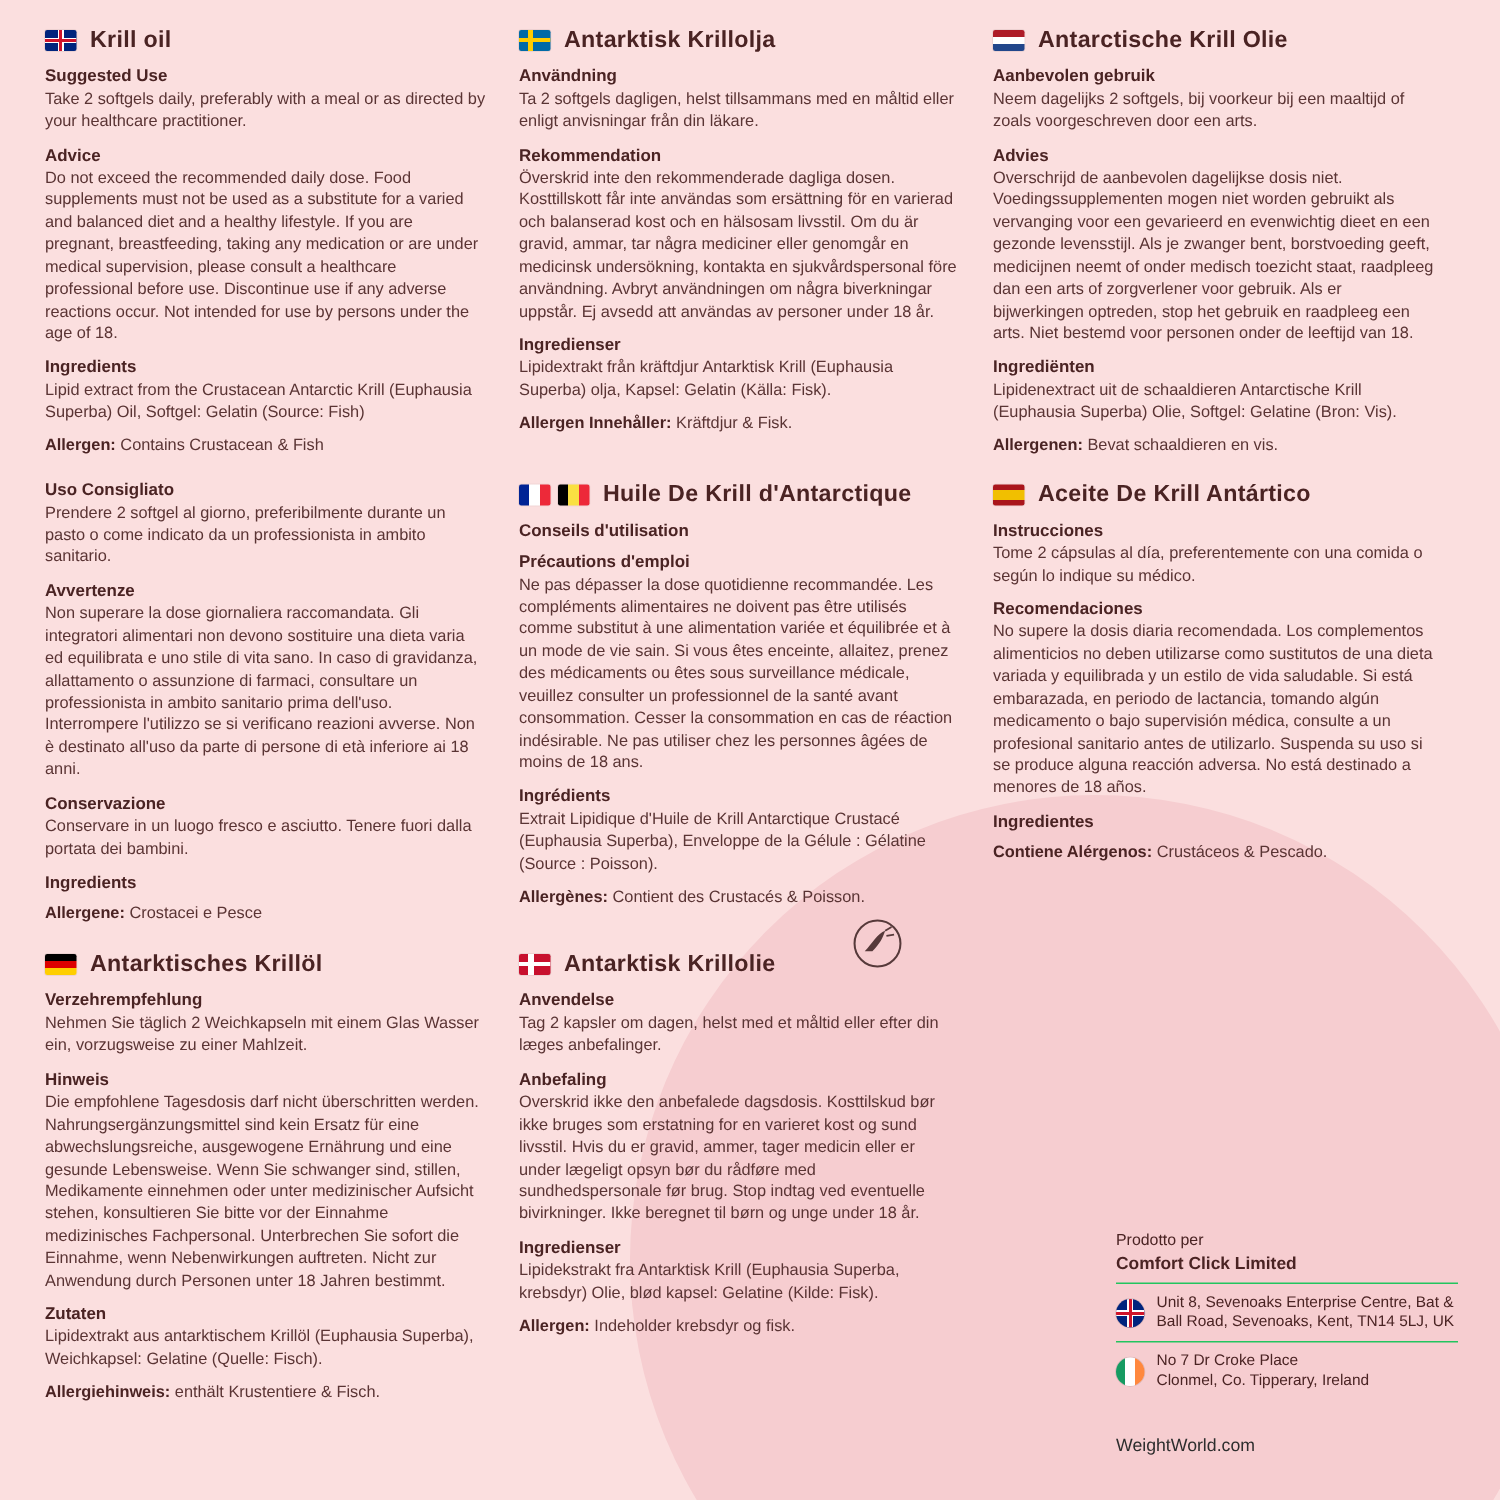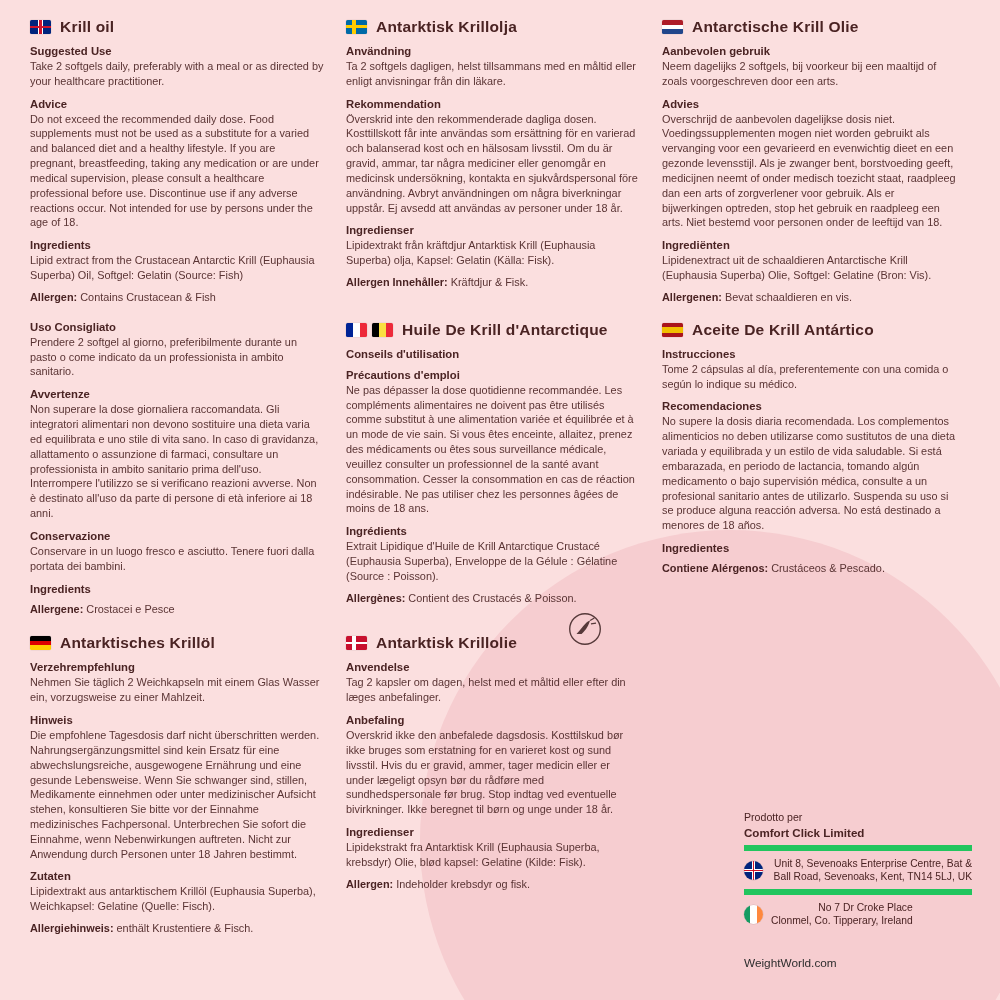--- a/index.html
+++ b/index.html
@@ -124,23 +124,22 @@
     font-size:10.6px;
     color:#4a2323;
     line-height:1.32;
   }
   .addr .made{font-size:10.6px;}
   .addr .company{font-weight:bold;font-size:11.6px;margin-bottom:5px;}
   .addr-row{
     display:flex;
     align-items:center;
     gap:8px;
-    border-top:6px solid #22c55e;
+    border-top:1px solid #22c55e;
     padding:6px 0 5px 0;
-    text-align:right;
   }
   .addr-row .txt{font-size:10.3px;line-height:1.3;}
   .circle-flag{
     width:19px;height:19px;border-radius:50%;
     flex:0 0 auto;overflow:hidden;position:relative;
     box-shadow:0 0 0 .5px rgba(0,0,0,.12);
   }
   .circle-flag.uk{background:#00247d;}
   .circle-flag.uk:before{
     content:"";position:absolute;inset:0;

